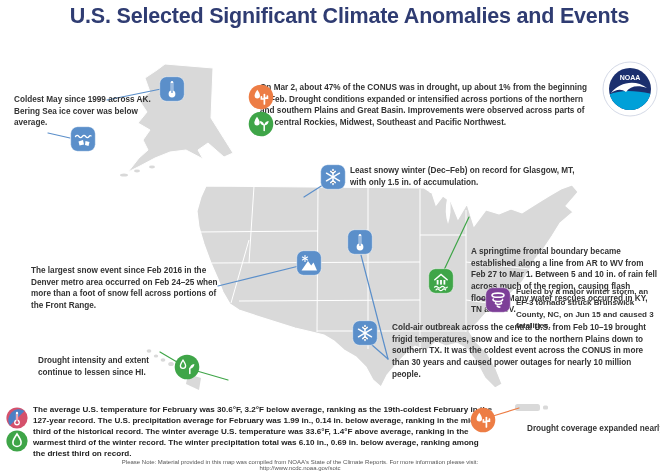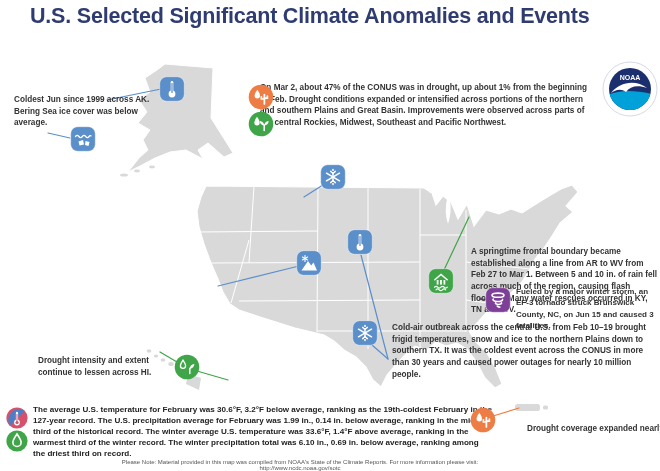--- a/index.html
+++ b/index.html
@@ -1,19 +1,19 @@
 <!DOCTYPE html>
 <html><head>
 <meta charset="utf-8">
 <style>
   html,body{margin:0;padding:0;}
   body{font-family:"Liberation Sans", sans-serif; background:#fff;}
   #canvas{position:relative;width:660px;height:471px;overflow:hidden;background:#fff;}
   #map-layer{position:absolute;left:0;top:0;z-index:1;}
-  .title-block{position:absolute;top:4px;left:30px;right:5px;text-align:left;z-index:3;
+  .title-block{position:absolute;top:4px;left:44px;right:5px;text-align:center;z-index:3;
     color:#2f3c72;font-weight:bold;line-height:1.12;}
   .title-block .l1{font-size:21.5px;letter-spacing:-0.2px;}
   .title-block .l2{font-size:21.5px;}
   .callout{position:absolute;z-index:4;font-size:8.2px;font-weight:600;color:#333;line-height:1.42;}
   .summary{position:absolute;z-index:4;font-size:8.1px;font-weight:bold;color:#222;line-height:1.36;}
   .footer{position:absolute;z-index:4;font-size:6px;font-weight:400;color:#555;text-align:center;}
   .icon{position:absolute;z-index:5;}
 </style>
 </head>
 <body>
@@ -104,25 +104,27 @@
         <path d="M611,93 C619,82 636,79 647,88 C638,85 630,86 626,92 C621,88 615,90 611,93 Z" fill="#ffffff"></path>
       </g>
       <text x="630" y="80" text-anchor="middle" font-size="7" font-weight="bold" fill="#ffffff" font-family="Liberation Sans, sans-serif">NOAA</text>
     </g>
   </svg>
 
   <div class="title-block">
     <div class="l1">U.S. Selected Significant Climate Anomalies and Events</div>
   </div>
 
-  <div class="callout" style="left:14px;top:94px;width:154px;">Coldest Jun since 1999 across AK. Bering Sea ice cover was below average.</div>
+  <div class="callout" style="left:14px;top:94px;width:154px;">Coldest May since 1999 across AK. Bering Sea ice cover was below average.</div>
   <div class="callout" style="left:260px;top:82px;width:330px;">On Mar 2, about 47% of the CONUS was in drought, up about 1% from the beginning of Feb. Drought conditions expanded or intensified across portions of the northern and southern Plains and Great Basin. Improvements were observed across parts of the central Rockies, Midwest, Southeast and Pacific Northwest.</div>
+  <div class="callout" style="left:350px;top:165px;width:240px;">Least snowy winter (Dec–Feb) on record for Glasgow, MT, with only 1.5 in. of accumulation.</div>
   <div class="callout" style="left:471px;top:209px;width:187px;margin-top:37px;">A springtime frontal boundary became established along a line from AR to WV from Feb 27 to Mar 1. Between 5 and 10 in. of rain fell across much of the region, causing flash flooding. Many water rescues occurred in KY, TN and WV.</div>
   <div class="callout" style="left:516px;top:286px;width:142px;font-size:8px;">Fueled by a major winter storm, an EF-3 tornado struck Brunswick County, NC, on Jun 15 and caused 3 fatalities.</div>
-  <div class="callout" style="left:38px;top:355px;width:132px;">Drought intensity and extent continue to lessen across HI.</div>
+  <div class="callout" style="left:31px;top:265px;width:192px;">The largest snow event since Feb 2016 in the Denver metro area occurred on Feb 24–25 when more than a foot of snow fell across portions of the Front Range.</div>
+  <div class="callout" style="left:38px;top:355px;width:132px;">Drought intensity and extent continue to lessen since HI.</div>
   <div class="callout" style="left:392px;top:322px;width:266px;">Cold-air outbreak across the central U.S. from Feb 10–19 brought frigid temperatures, snow and ice to the northern Plains down to southern TX. It was the coldest event across the CONUS in more than 30 years and caused power outages for nearly 10 million people.</div>
   <div class="callout" style="left:500px;top:423px;width:155px;padding-left:27px;">Drought coverage expanded nearly 9%.</div>
 
   <div class="summary" style="left:33px;top:404px;width:460px;">The average U.S. temperature for February was 30.6°F, 3.2°F below average, ranking as the 19th-coldest February in the 127-year record. The U.S. precipitation average for February was 1.99 in., 0.14 in. below average, ranking in the middle third of the historical record. The winter average U.S. temperature was 33.6°F, 1.4°F above average, ranking in the warmest third of the winter record. The winter precipitation total was 6.10 in., 0.69 in. below average, ranking among the driest third on record.</div>
   <div class="footer" style="left:90px;top:459px;width:420px;">Please Note: Material provided in this map was compiled from NOAA's State of the Climate Reports. For more information please visit: http://www.ncdc.noaa.gov/sotc</div>
 
   <svg class="icon" style="left:159px;top:76px;" width="26" height="26">
     <rect x="0.7" y="0.7" width="24.6" height="24.6" rx="7" fill="#5b8fca" stroke="rgba(255,255,255,0.45)" stroke-width="1"></rect>
     <rect x="11.7" y="5" width="2.6" height="11" rx="1.3" fill="#fff"></rect>
     <circle cx="13" cy="18" r="3.4" fill="#fff"></circle>

